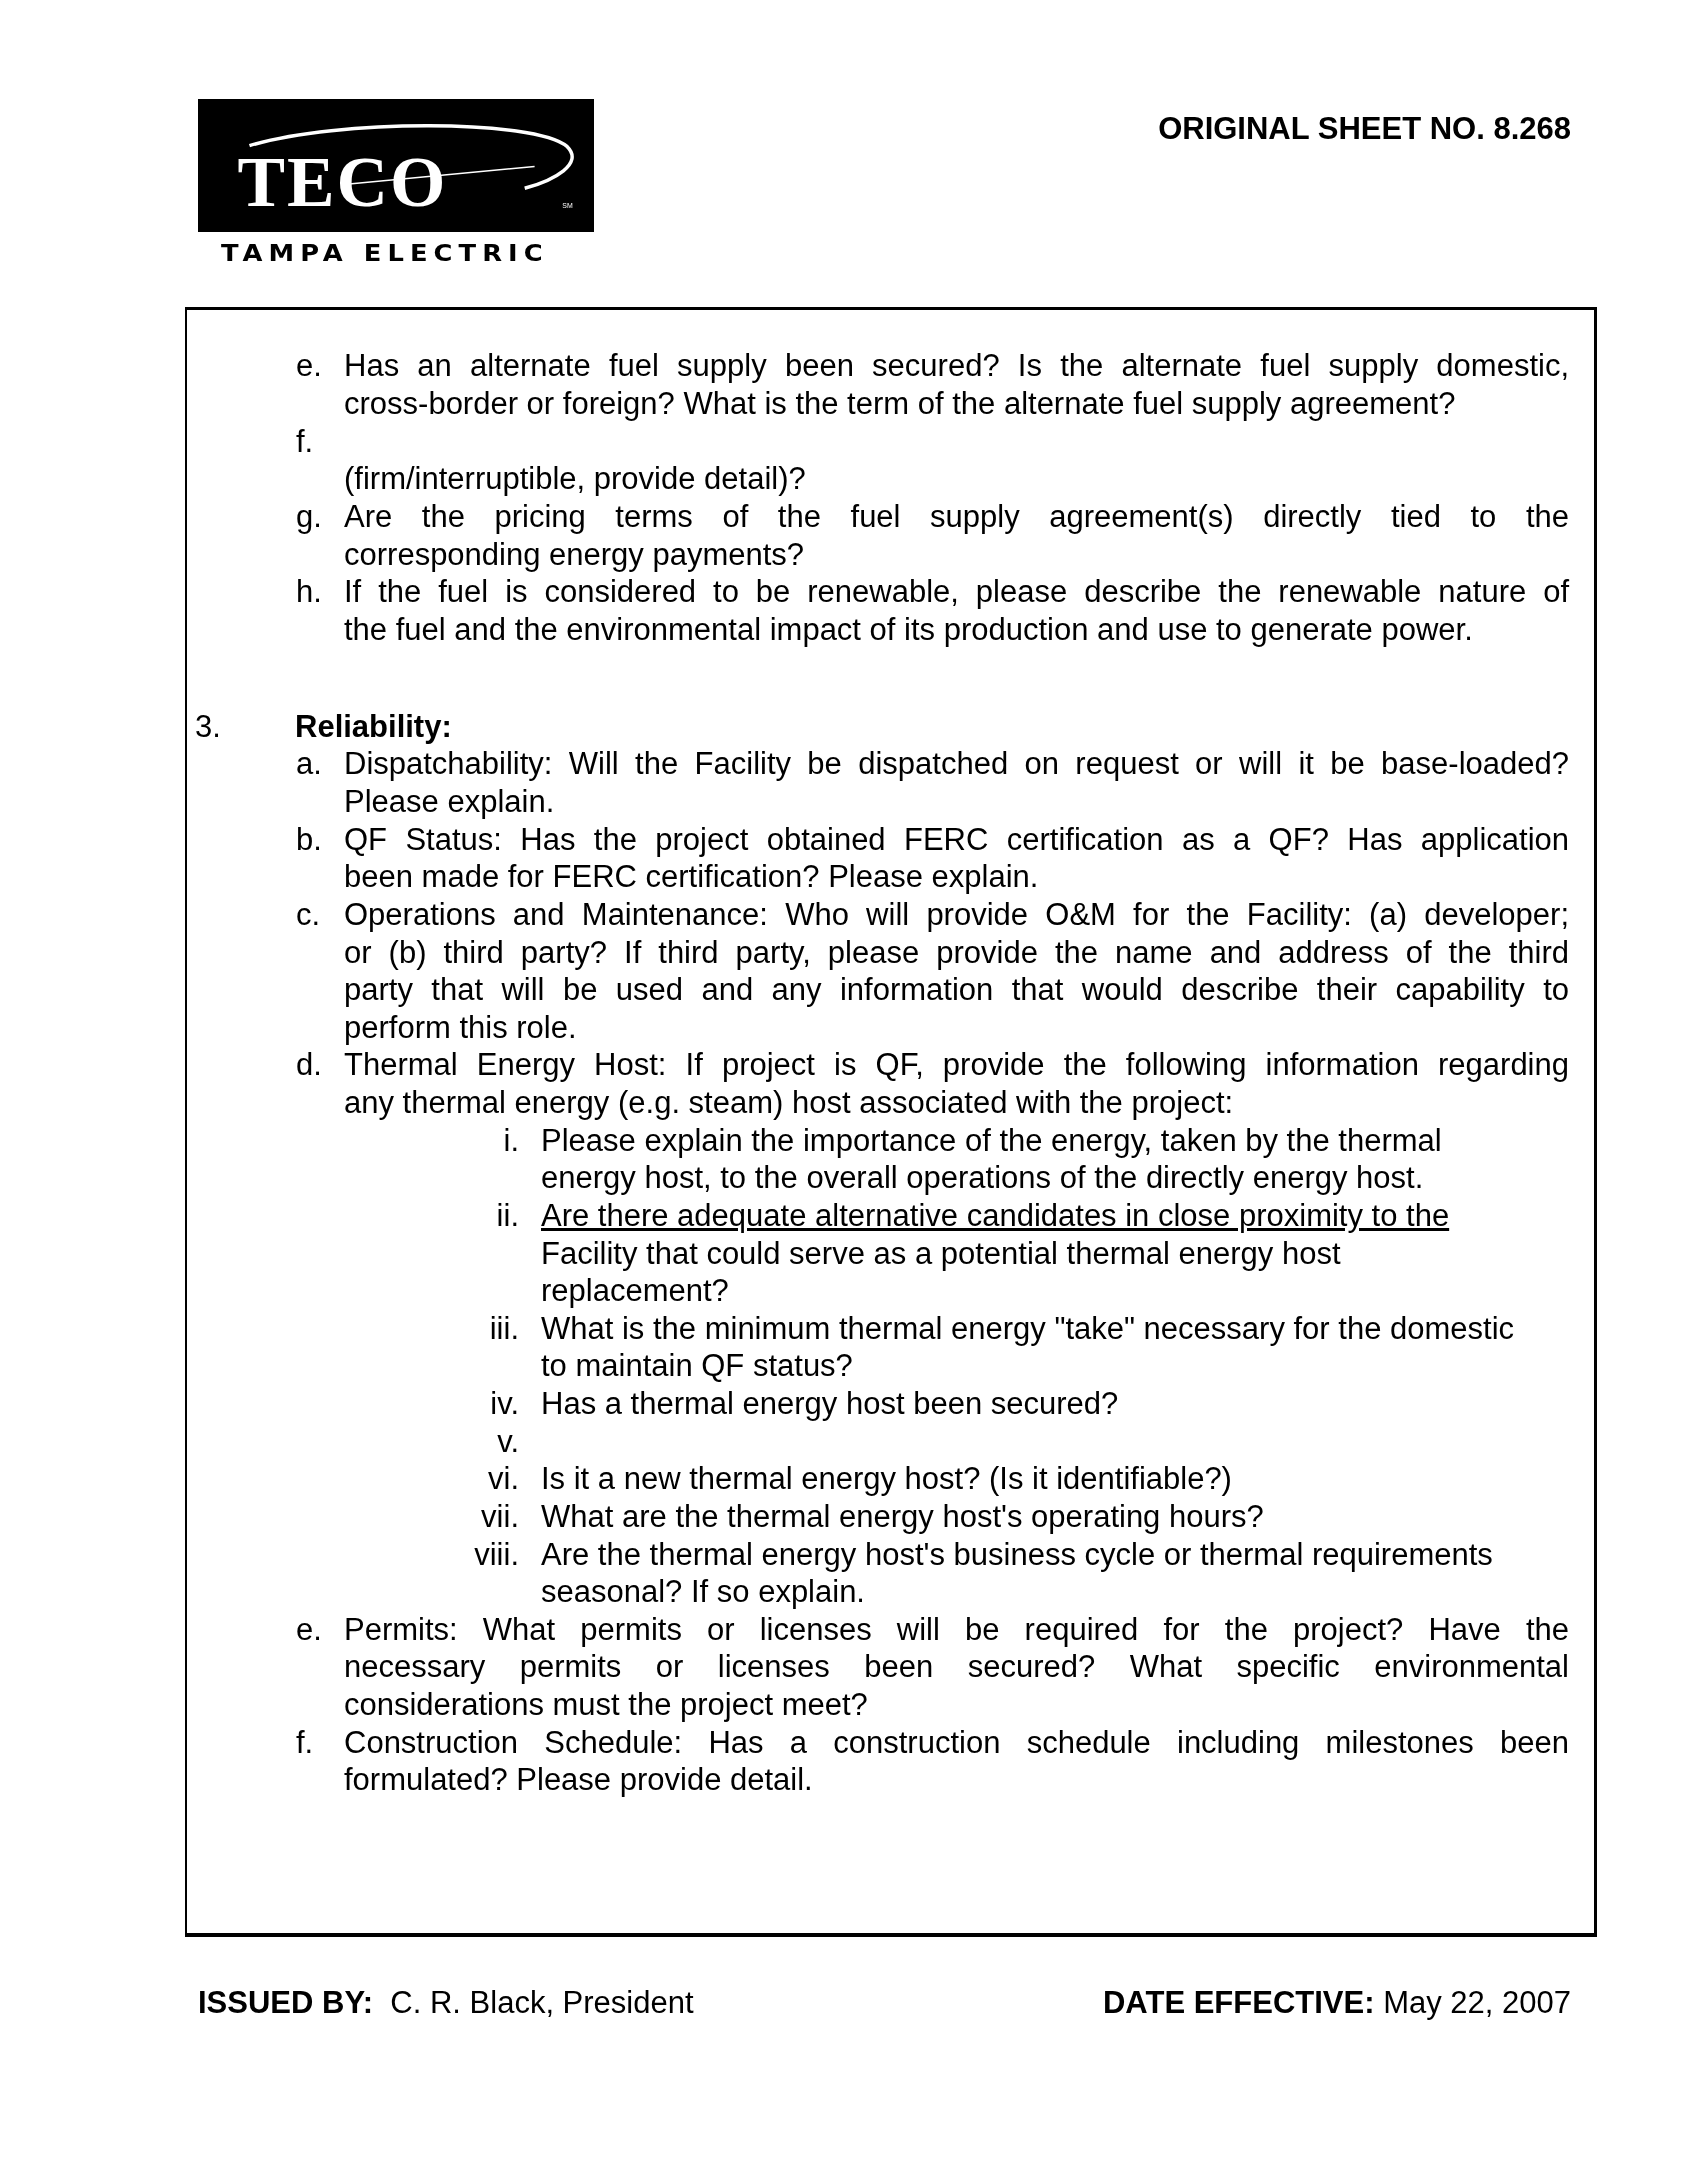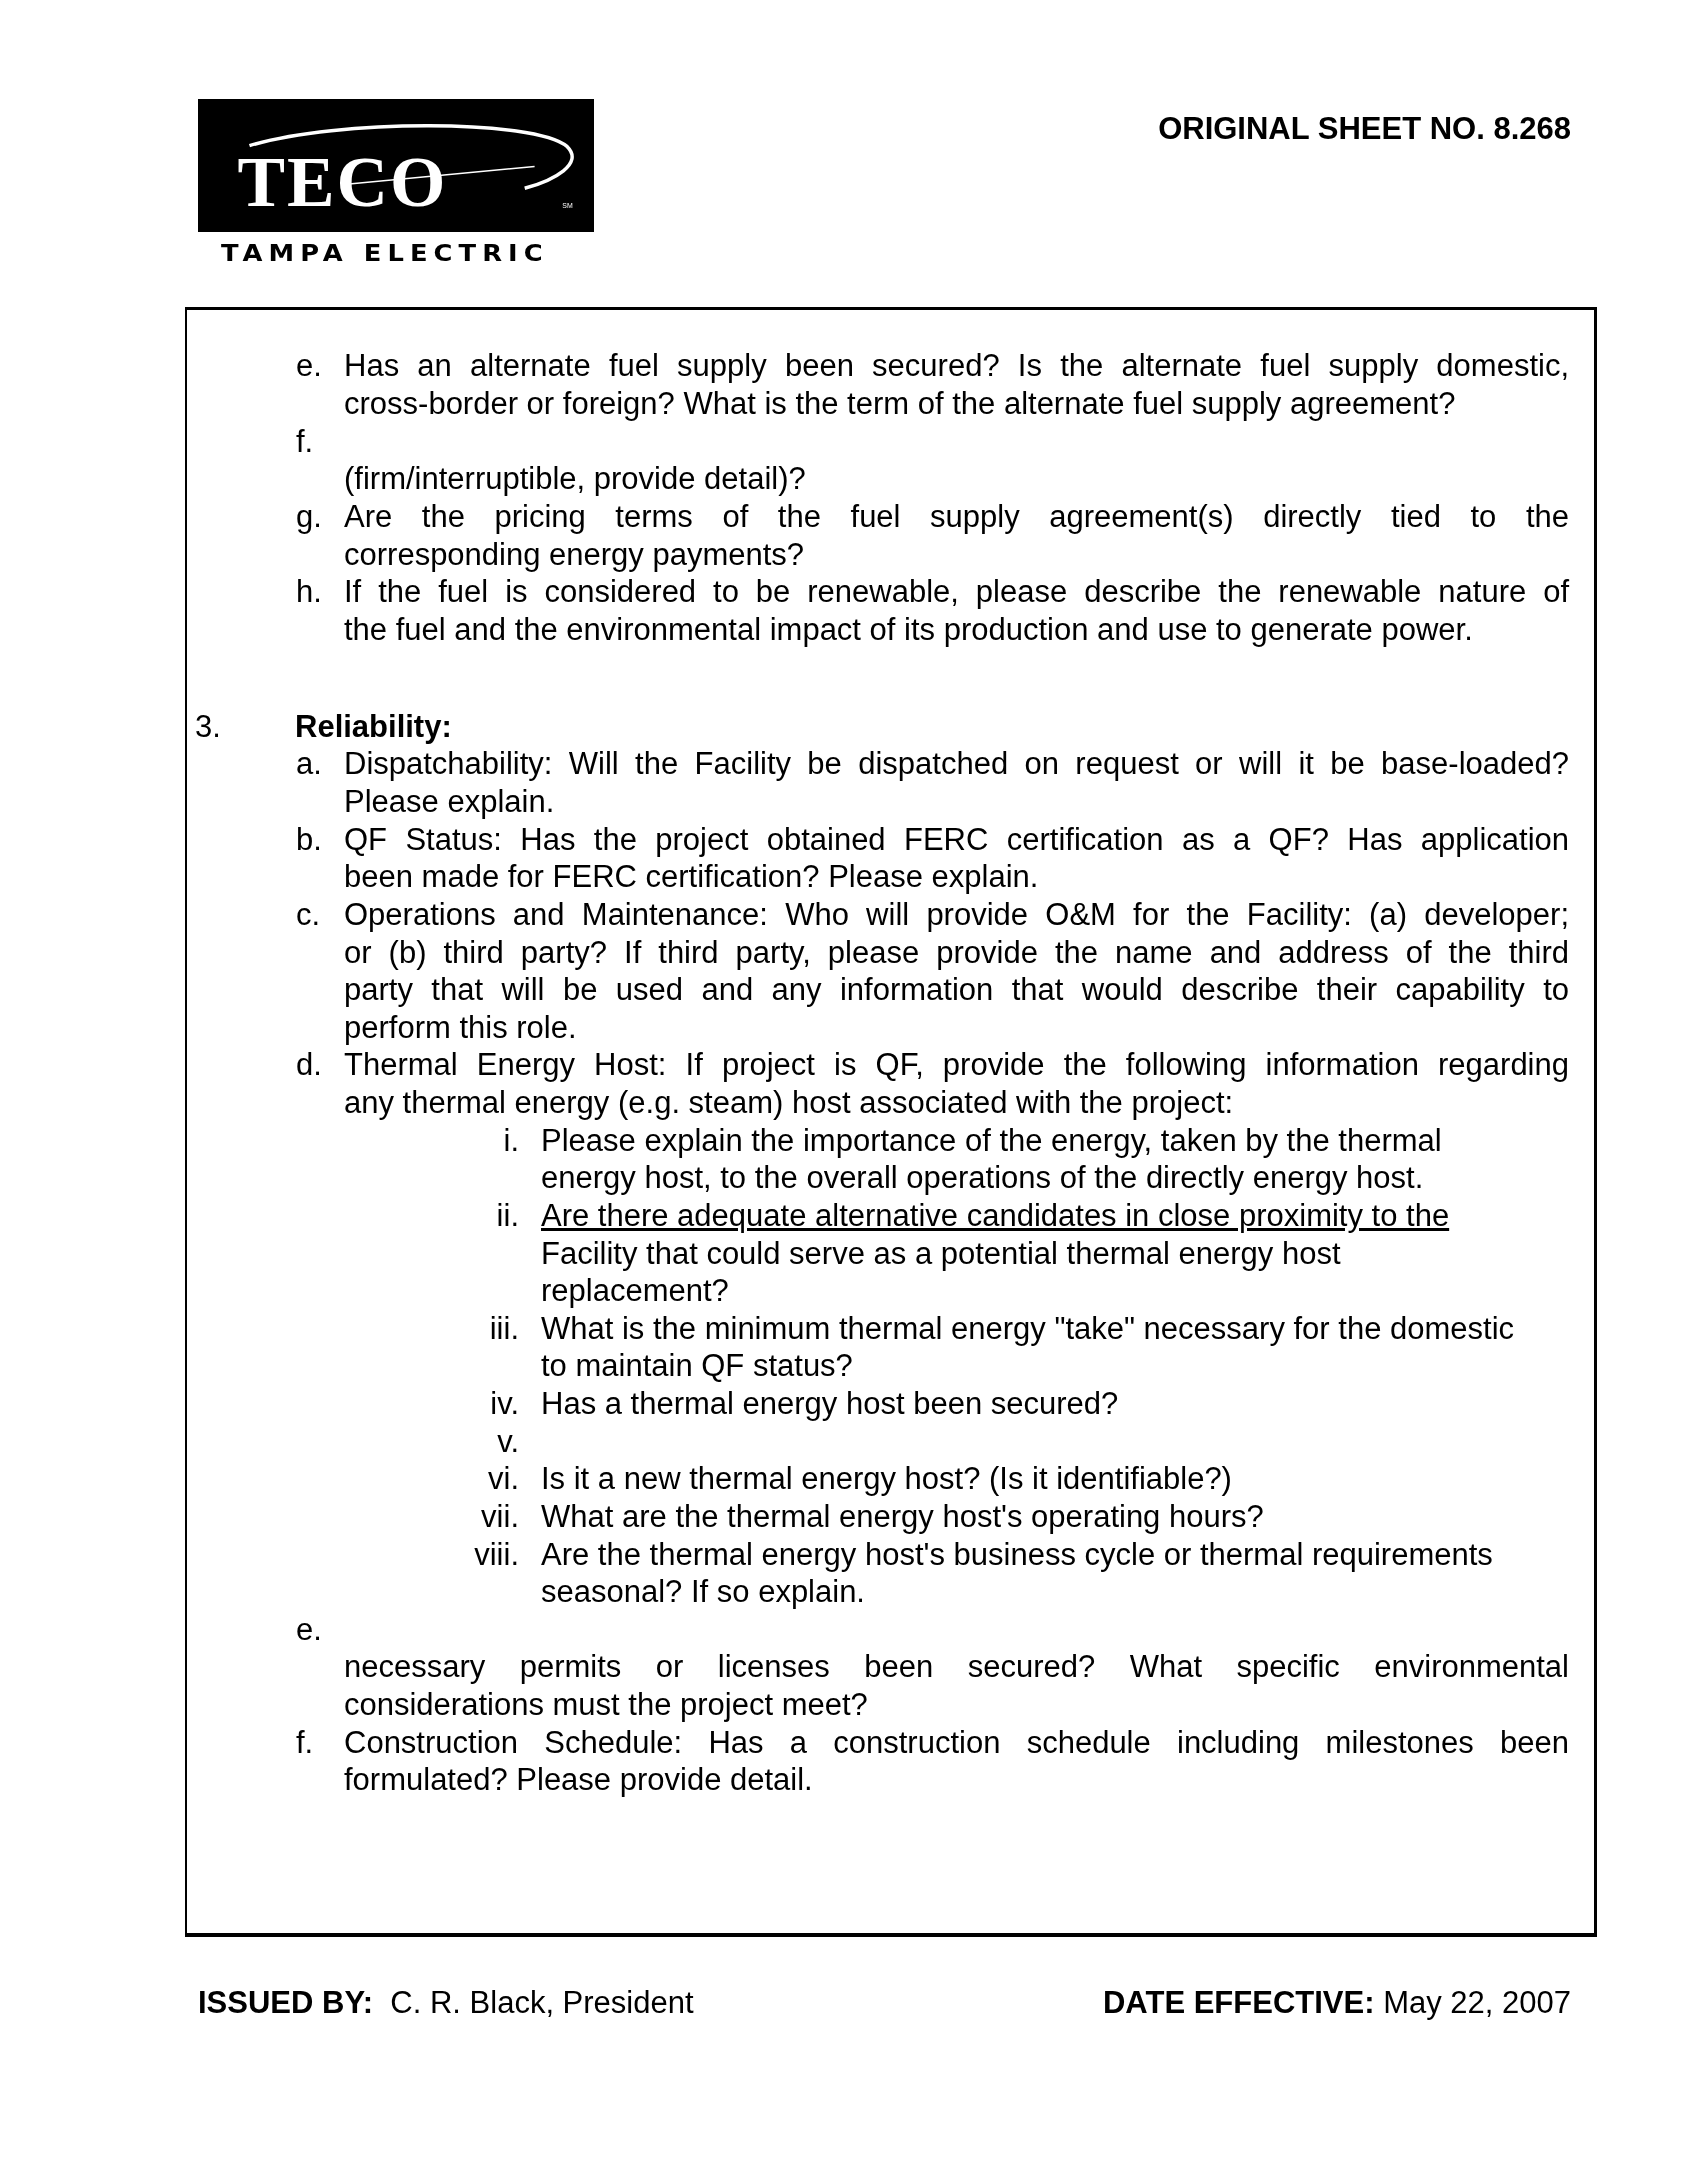--- a/index.html
+++ b/index.html
@@ -144,20 +144,21 @@
     </div>
     <div class="row" style="top: 1536px;">
       <span class="lbl" style="right: 1164px;">viii.</span>
       <span class="txt" style="left: 541px;">Are the thermal energy host's business cycle or thermal requirements</span>
     </div>
     <div class="row" style="top: 1573px;">
       <span class="txt" style="left: 541px;">seasonal?  If so explain.</span>
     </div>
     <div class="row" style="top: 1611px;">
       <span class="lbl" style="left: 296px;">e.</span>
+      <span class="txt just" style="left: 344px; width: 1225px;">Permits: What permits or licenses will be required for the project?  Have the</span>
     </div>
     <div class="row" style="top: 1648px;">
       <span class="txt just" style="left: 344px; width: 1225px;">necessary permits or licenses been secured?  What specific environmental</span>
     </div>
     <div class="row" style="top: 1686px;">
       <span class="txt" style="left: 344px;">considerations must the project meet?</span>
     </div>
     <div class="row" style="top: 1724px;">
       <span class="lbl" style="left: 296px;">f.</span>
       <span class="txt just" style="left: 344px; width: 1225px;">Construction Schedule: Has a construction schedule including milestones been</span>

